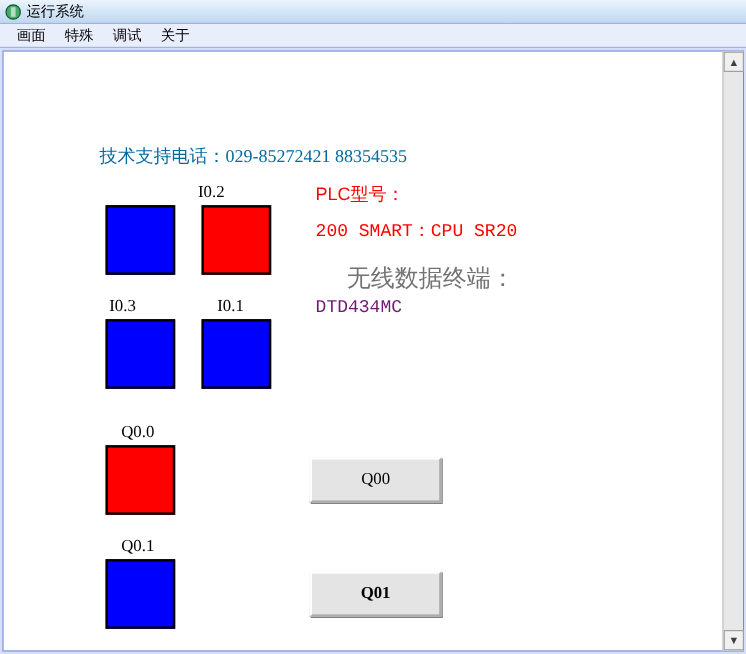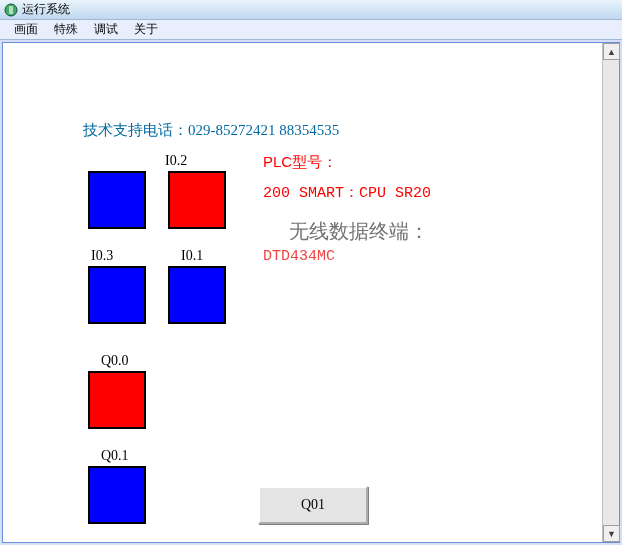--- a/index.html
+++ b/index.html
@@ -85,21 +85,21 @@
     position: absolute;
     width: 58px;
     height: 58px;
     border: 2px solid #000;
   }
   .blue { background: #0000ff; }
   .red  { background: #ff0000; }
   .plc-label1 { position:absolute; left:260px; top:110px; color:#ff0000; font-size:15px; }
   .plc-value  { position:absolute; left:260px; top:140px; color:#ff0000; font-size:15px; font-family:"Courier New","SimSun",monospace; }
   .wl-label   { position:absolute; left:260px; top:175px; color:#737373; font-size:20px;margin-left:26px; }
-  .wl-value   { position:absolute; left:260px; top:205px; color:#ef4444; font-size:15px; font-family:"Courier New","SimSun",monospace;}
+  .wl-value   { position:absolute; left:260px; top:205px; color:#701a75; font-size:15px; font-family:"Courier New","SimSun",monospace;}
   .btn3d {
     position: absolute;
     width: 110px;
     height: 38px;
     background: #e4e4e4;
     border: 2px outset #fff;
     box-shadow: 1px 1px 0 #808080;
     font-size: 14px;
     font-family: "SimSun","宋体",serif;
     display: flex;
@@ -167,24 +167,27 @@
   <div class="io-label" style="left:178px; top:205px;">I0.1</div>
   <div class="io-box blue" style="left:165px; top:223px;"></div>
 
   <div class="plc-label1">PLC型号：</div>
   <div class="plc-value">200 SMART：CPU SR20</div>
   <div class="wl-label">无线数据终端：</div>
   <div class="wl-value">DTD434MC</div>
 
   <div class="io-label" style="left:98px; top:310px;font-family:Liberation Serif, serif;">Q0.0</div>
   <div class="io-box red" style="left:85px; top:328px;"></div>
+  <div class="btn3d" style="left:255px; top:338px;">
+    <span>Q00</span>
+  </div>
 
   <div class="io-label" style="left:98px; top:405px;">Q0.1</div>
   <div class="io-box blue" style="left:85px; top:423px;"></div>
-  <div class="btn3d" style="left:255px; top:443px;">
+  <div class="btn3d" style="left:255px; top:433px;font-weight:bold;">
     <span>Q01</span>
   </div>
 
   <div class="vscroll">
     <div class="arrow up">▲</div>
     <div class="arrow down">▼</div>
   </div>
 
 </div>
 

